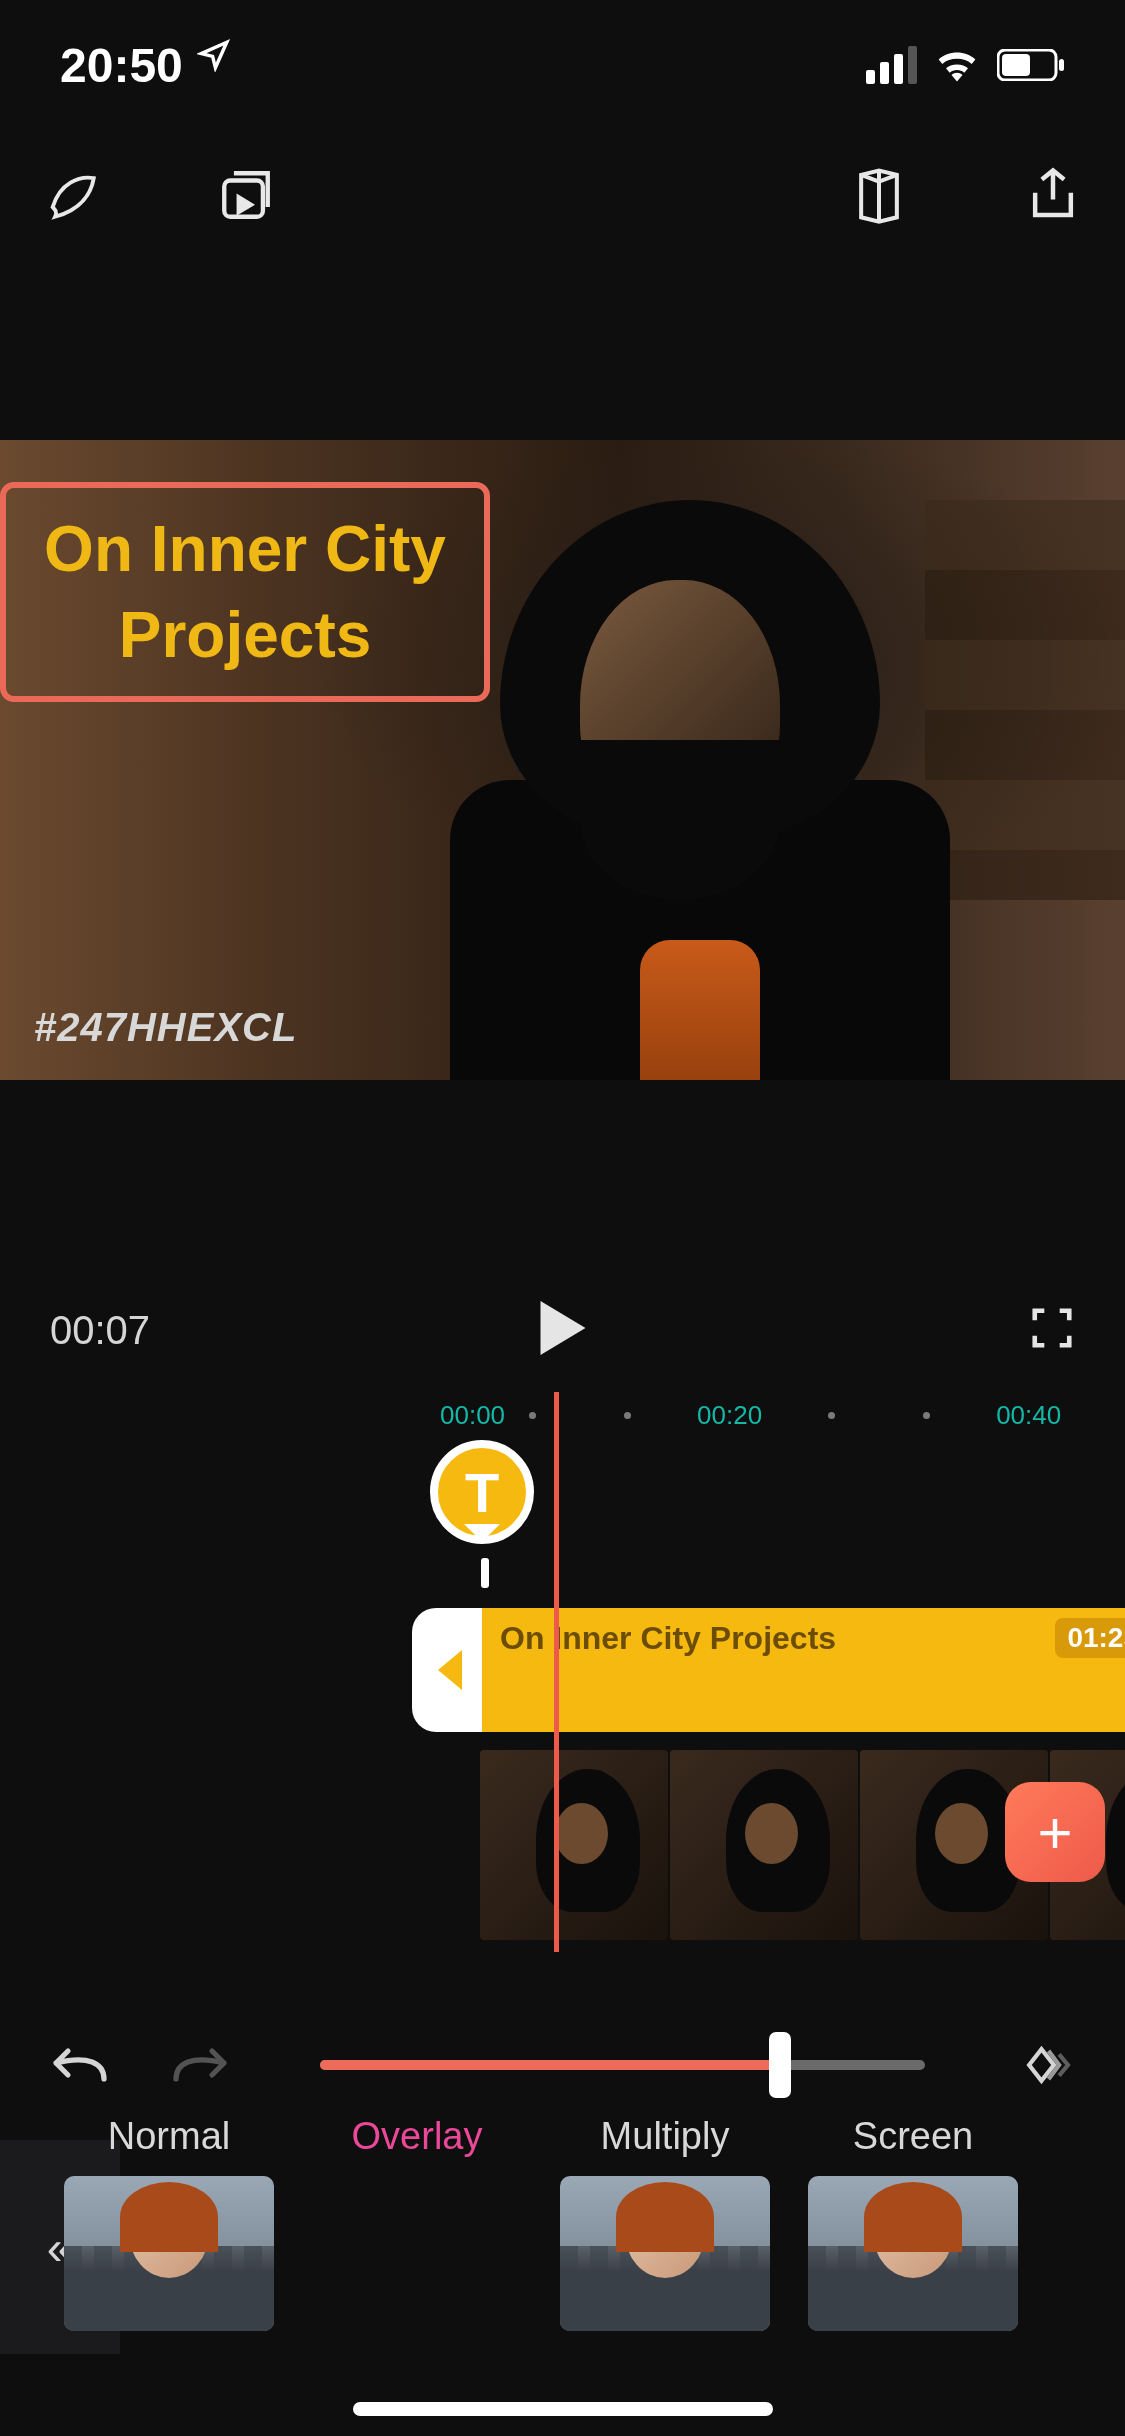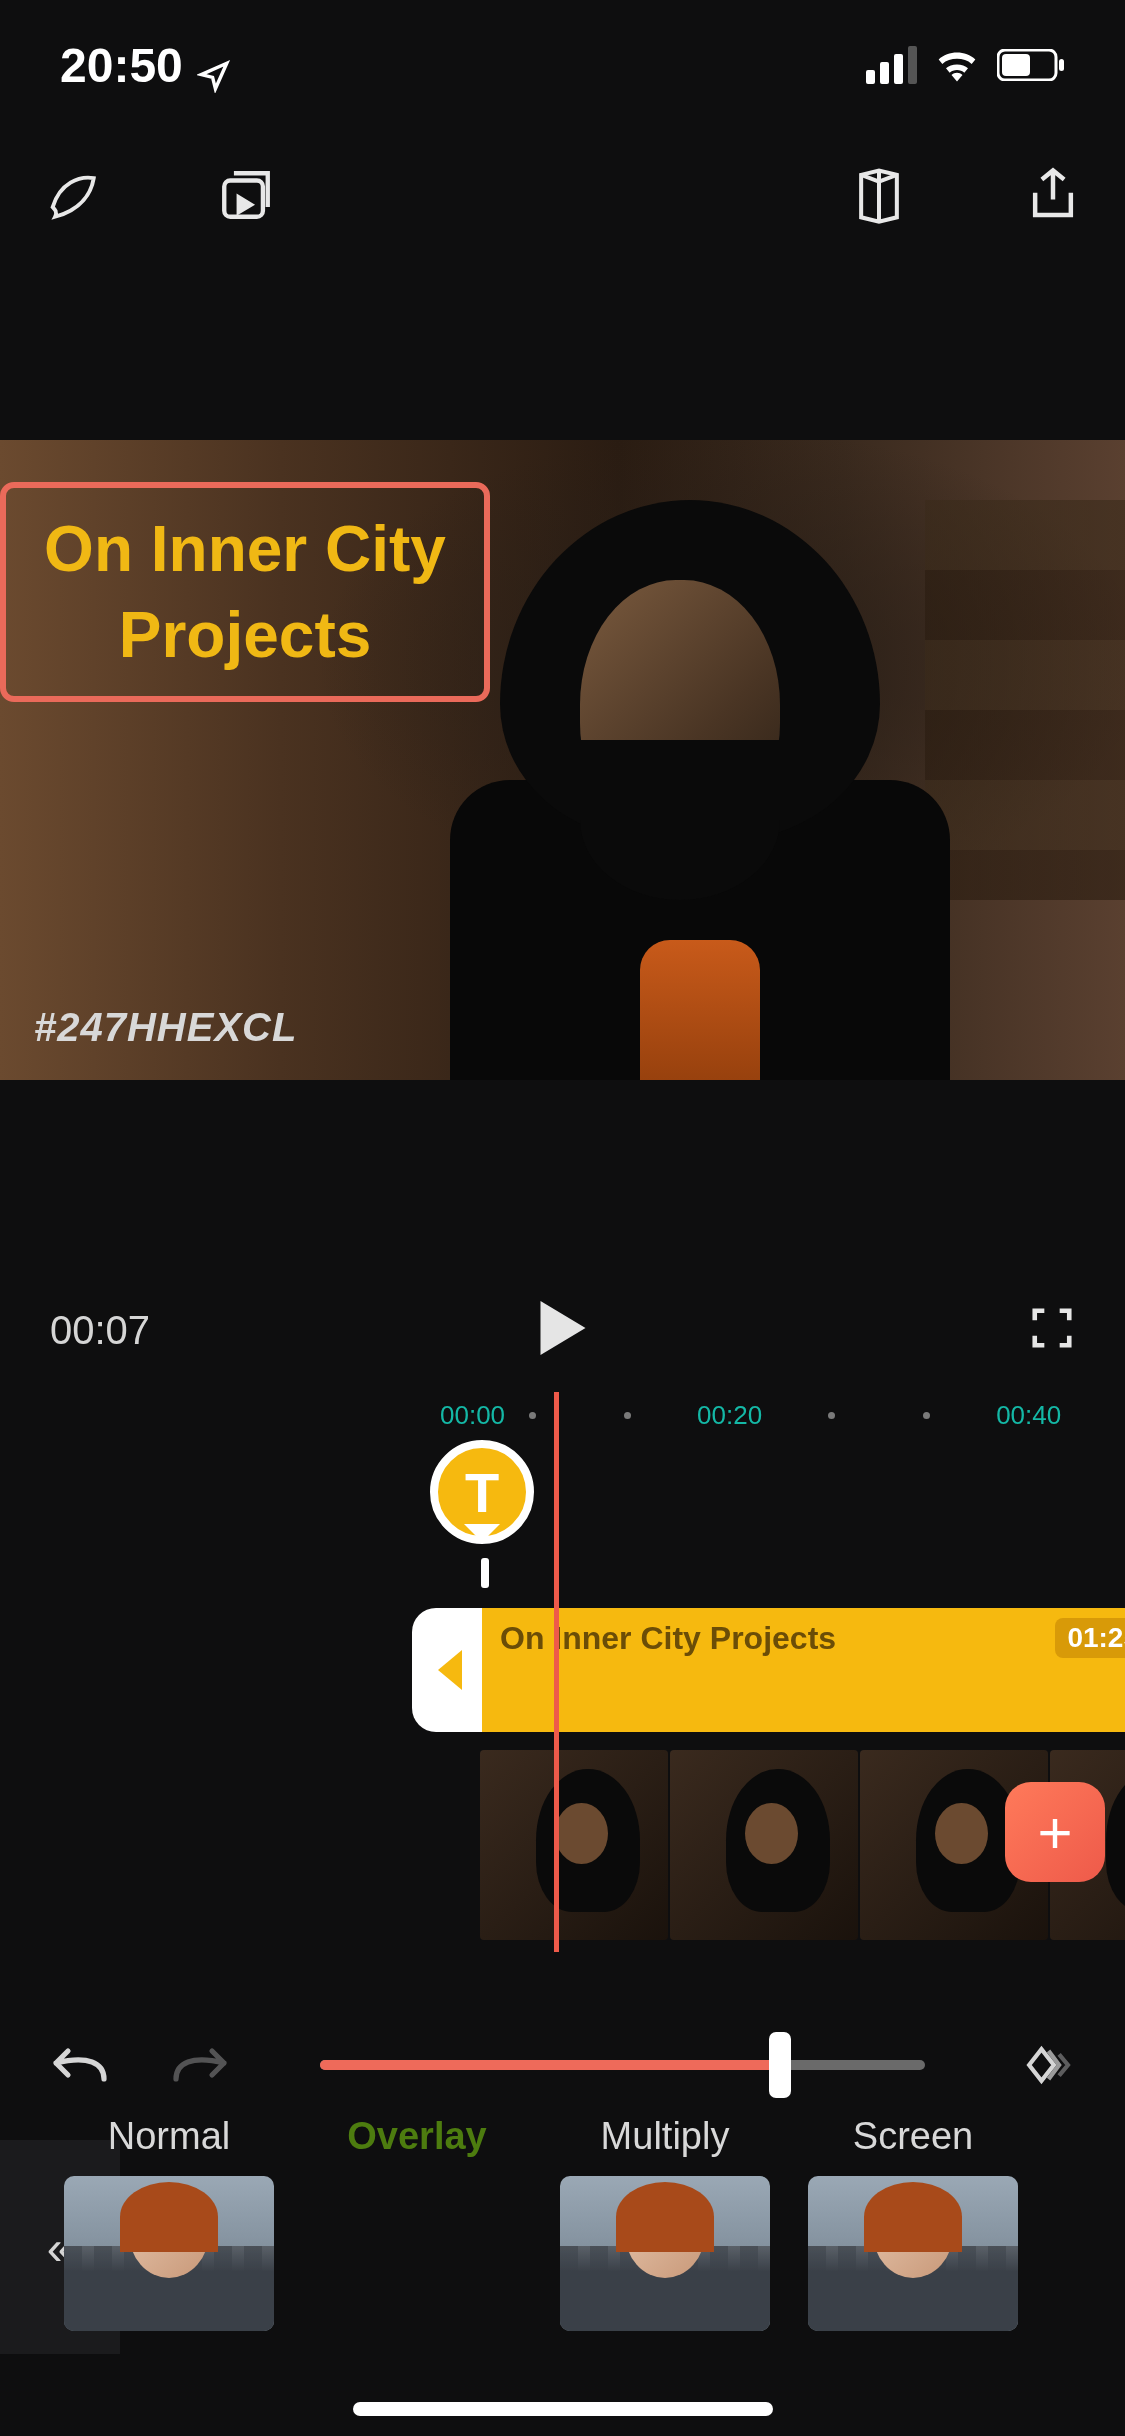--- a/index.html
+++ b/index.html
@@ -1,20 +1,20 @@
 <!DOCTYPE html>
 <html><head>
 <meta charset="utf-8">
 <style>
 *{margin:0;padding:0;box-sizing:border-box;-webkit-font-smoothing:antialiased}
 html,body{width:1125px;height:2436px;background:#0e0e0f;font-family:-apple-system,Helvetica,Arial,sans-serif;color:#fff;overflow:hidden;position:relative}
 
 
 .status{position:absolute;top:0;left:0;right:0;height:130px;display:flex;align-items:center;justify-content:space-between;padding:0 60px}
-.status-left{display:flex;align-items:flex-end;gap:14px;font-size:48px;font-weight:600}
+.status-left{display:flex;align-items:flex-start;gap:14px;font-size:48px;font-weight:600}
 .status-right{display:flex;align-items:center;gap:18px}
 .sig{display:flex;align-items:flex-end;gap:5px}
 .sig i{width:9px;background:#fff;border-radius:2px}
 .sig i:nth-child(1){height:14px}.sig i:nth-child(2){height:22px}.sig i:nth-child(3){height:30px}.sig i:nth-child(4){height:38px;background:#555}
 
 
 .topbar{position:absolute;top:145px;left:0;right:0;height:100px;display:flex;align-items:center;padding:0 40px;gap:110px}
 .topbar .spacer{flex:1}
 .ticon{width:64px;height:64px;display:flex;align-items:center;justify-content:center;color:#e8e8e8}
 
@@ -74,21 +74,21 @@
 .redo{opacity:.35}
 .slider{flex:1;position:relative;height:10px;background:#6a6a6a;border-radius:6px;margin:0 30px}
 .slider-fill{position:absolute;left:0;top:0;height:100%;background:#ee6a5a;border-radius:6px}
 .slider-thumb{position:absolute;top:50%;transform:translate(-50%,-50%);width:22px;height:66px;background:#fff;border-radius:7px}
 
 
 .blend-row{position:absolute;top:2115px;left:0;right:0;height:260px;padding-left:64px;display:flex;gap:38px;align-items:flex-start;overflow:hidden}
 .collapse-btn{position:absolute;left:0;top:2140px;width:120px;height:214px;background:#1b1b1d;display:flex;align-items:center;justify-content:center;border-radius:0 0 0 0}
 .blend{width:210px;display:flex;flex-direction:column;align-items:center;gap:18px;flex:0 0 auto}
 .blend-label{font-size:38px;color:#d8d8d8}
-.blend.active .blend-label{color:#4d7c0f;font-weight:700}
+.blend.active .blend-label{color:#ec4899;font-weight:400}
 .blend-thumb{width:210px;height:155px;border-radius:10px;position:relative;overflow:hidden;background:linear-gradient(180deg,#9aa8b5 0%,#6a7885 100%)}
 .blend-thumb .city{position:absolute;bottom:0;left:0;right:0;height:55%;background:linear-gradient(180deg,transparent,#3a4048 30%),repeating-linear-gradient(90deg,#4a5058 0 18px,#5a6068 18px 30px)}
 .blend-thumb .person{position:absolute;left:50%;top:8%;transform:translateX(-50%);width:110px;height:140px}
 .blend-thumb .person .h{width:80px;height:90px;background:linear-gradient(135deg,#e8c8b0,#c89878);border-radius:50%;margin:0 auto}
 .blend-thumb .person .hair{position:absolute;top:-6px;left:6px;width:98px;height:70px;background:#a84a1a;border-radius:60% 60% 0 0}
 .blend.active .blend-thumb{background:#e87a6a}
 .blend.active .blend-thumb .ov-num{position:absolute;inset:0;display:flex;align-items:center;justify-content:center;font-size:74px;color:#fff;font-weight:300}
 .blend.active .person,.blend.active .city{opacity:.35;filter:sepia(1) hue-rotate(-30deg) saturate(2)}
 
 

